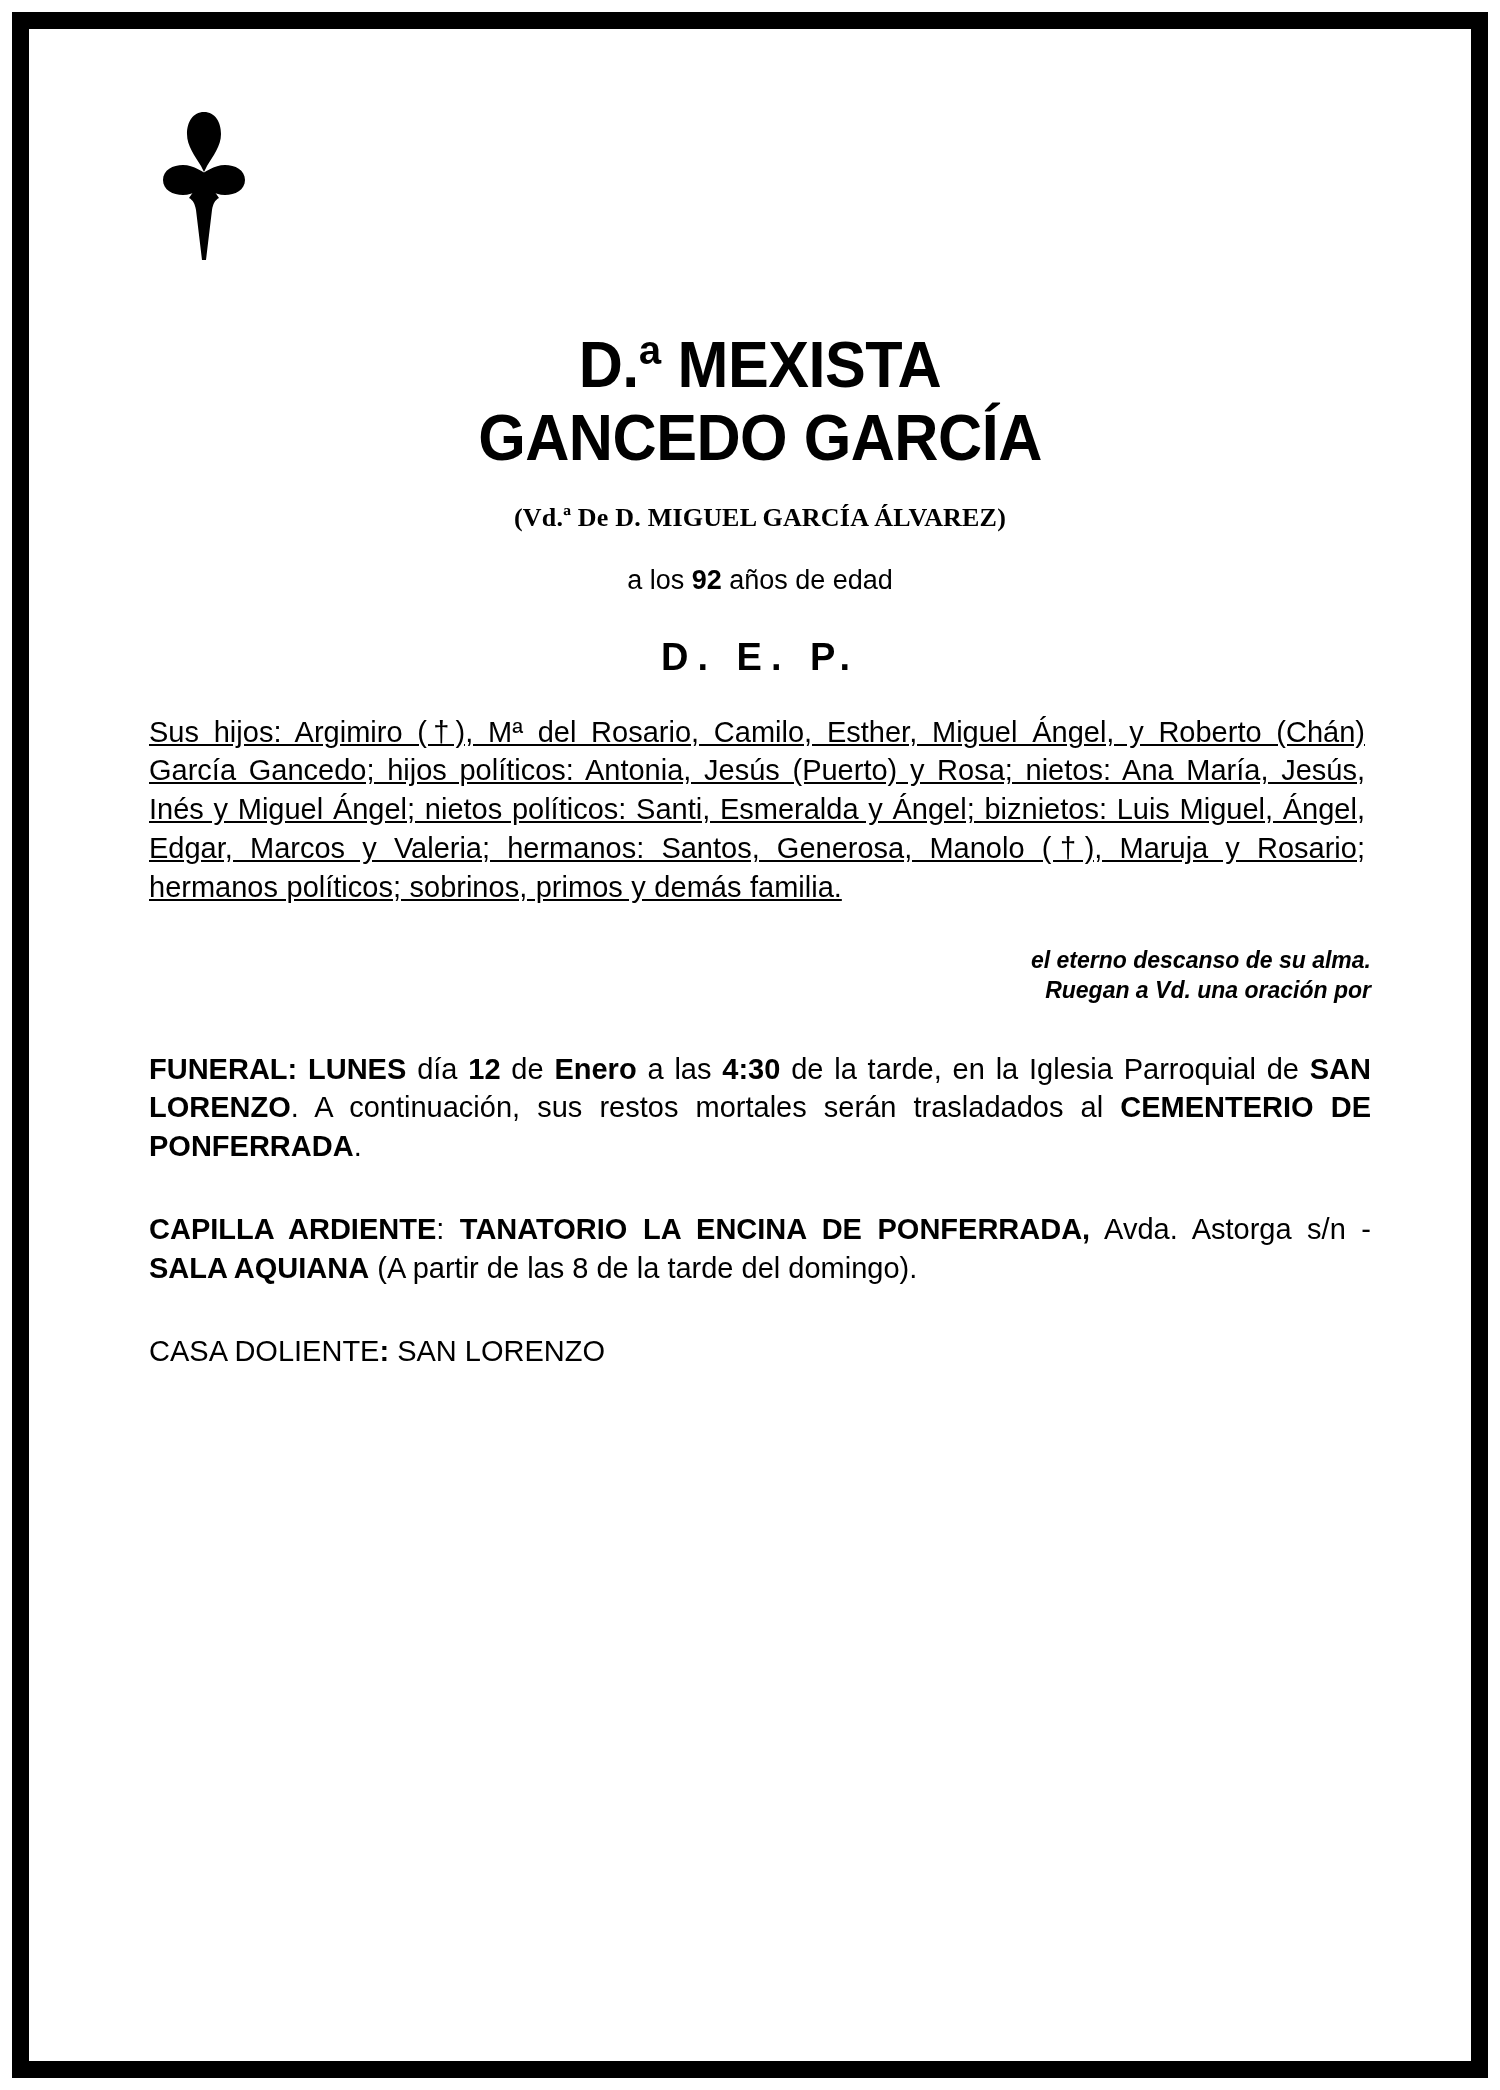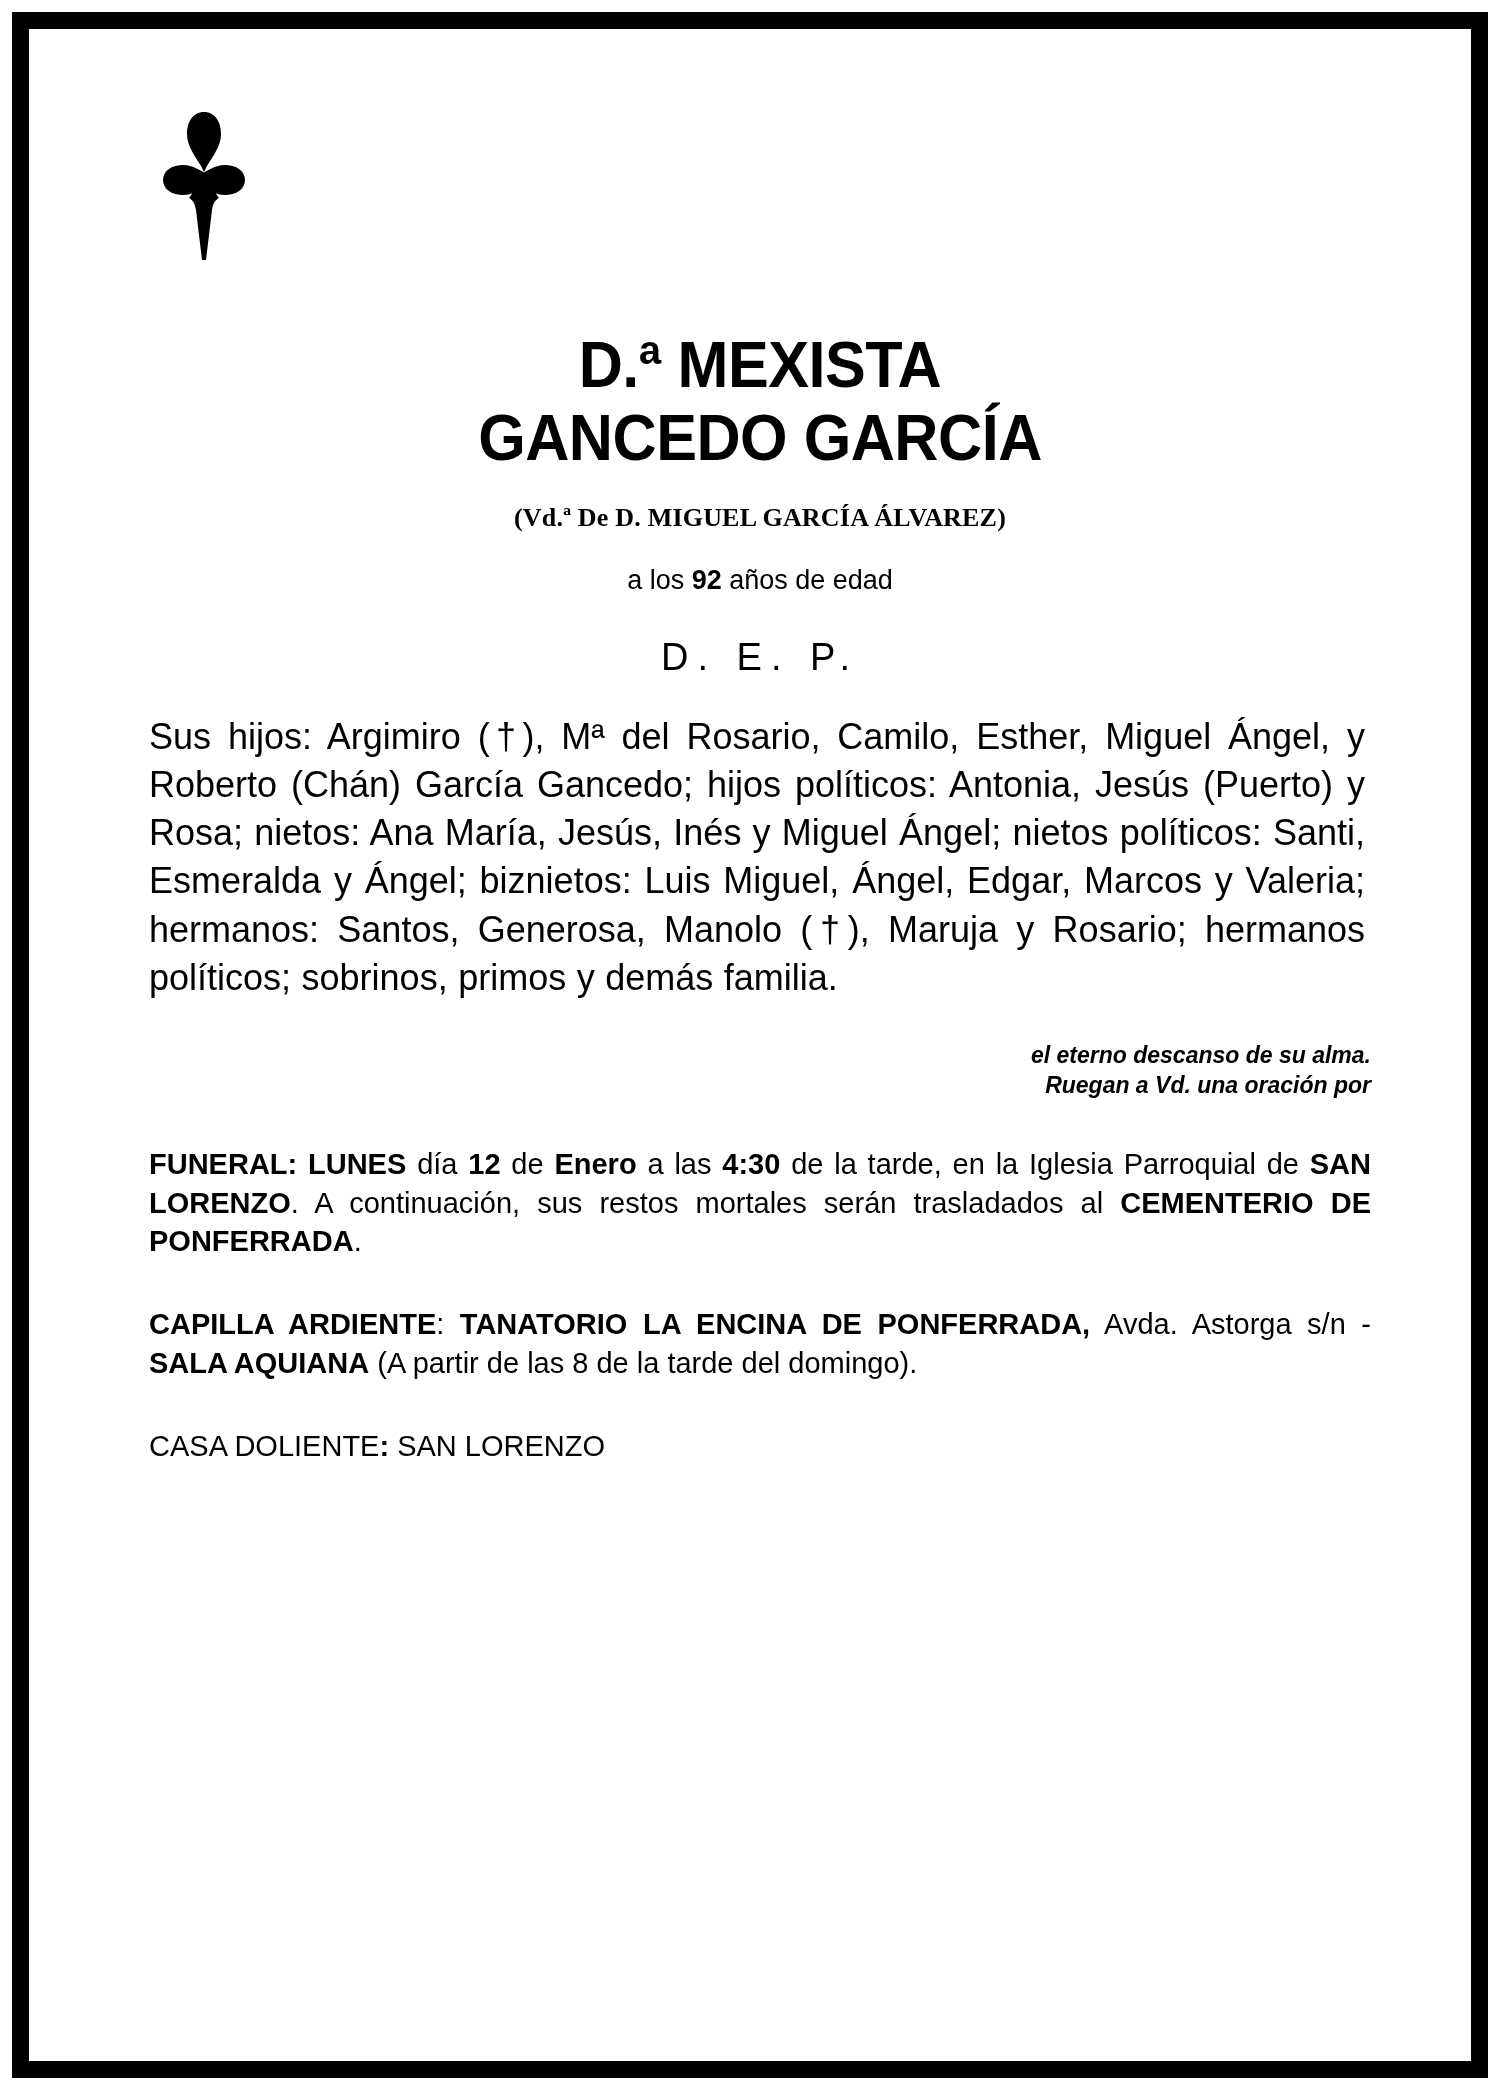--- a/index.html
+++ b/index.html
@@ -97,33 +97,34 @@
     margin: 32px 0 0 0;
   }
   .sacraments {
     font-size: 27px;
     font-weight: normal;
     margin: 34px 0 0 0;
   }
 
   .dep {
     font-size: 38px;
-    font-weight: normal;
+    font-weight: bold;
     letter-spacing: 9px;
     margin: 40px 0 16px 0;
     text-align: center;
   }
 
   .family {
-    font-size: 36px;
+    font-size: 29px;
     line-height: 1.34;
     text-align: justify;
     text-align-last: left;
     margin: 34px 6px 0 0;
     word-spacing: 0.5px;
+    text-decoration: underline;
   }
 
   .prayer {
     text-align: right;
     font-size: 23px;
     font-weight: bold;
     font-style: italic;
     line-height: 1.32;
     margin: 38px 0 0 0;
   }

